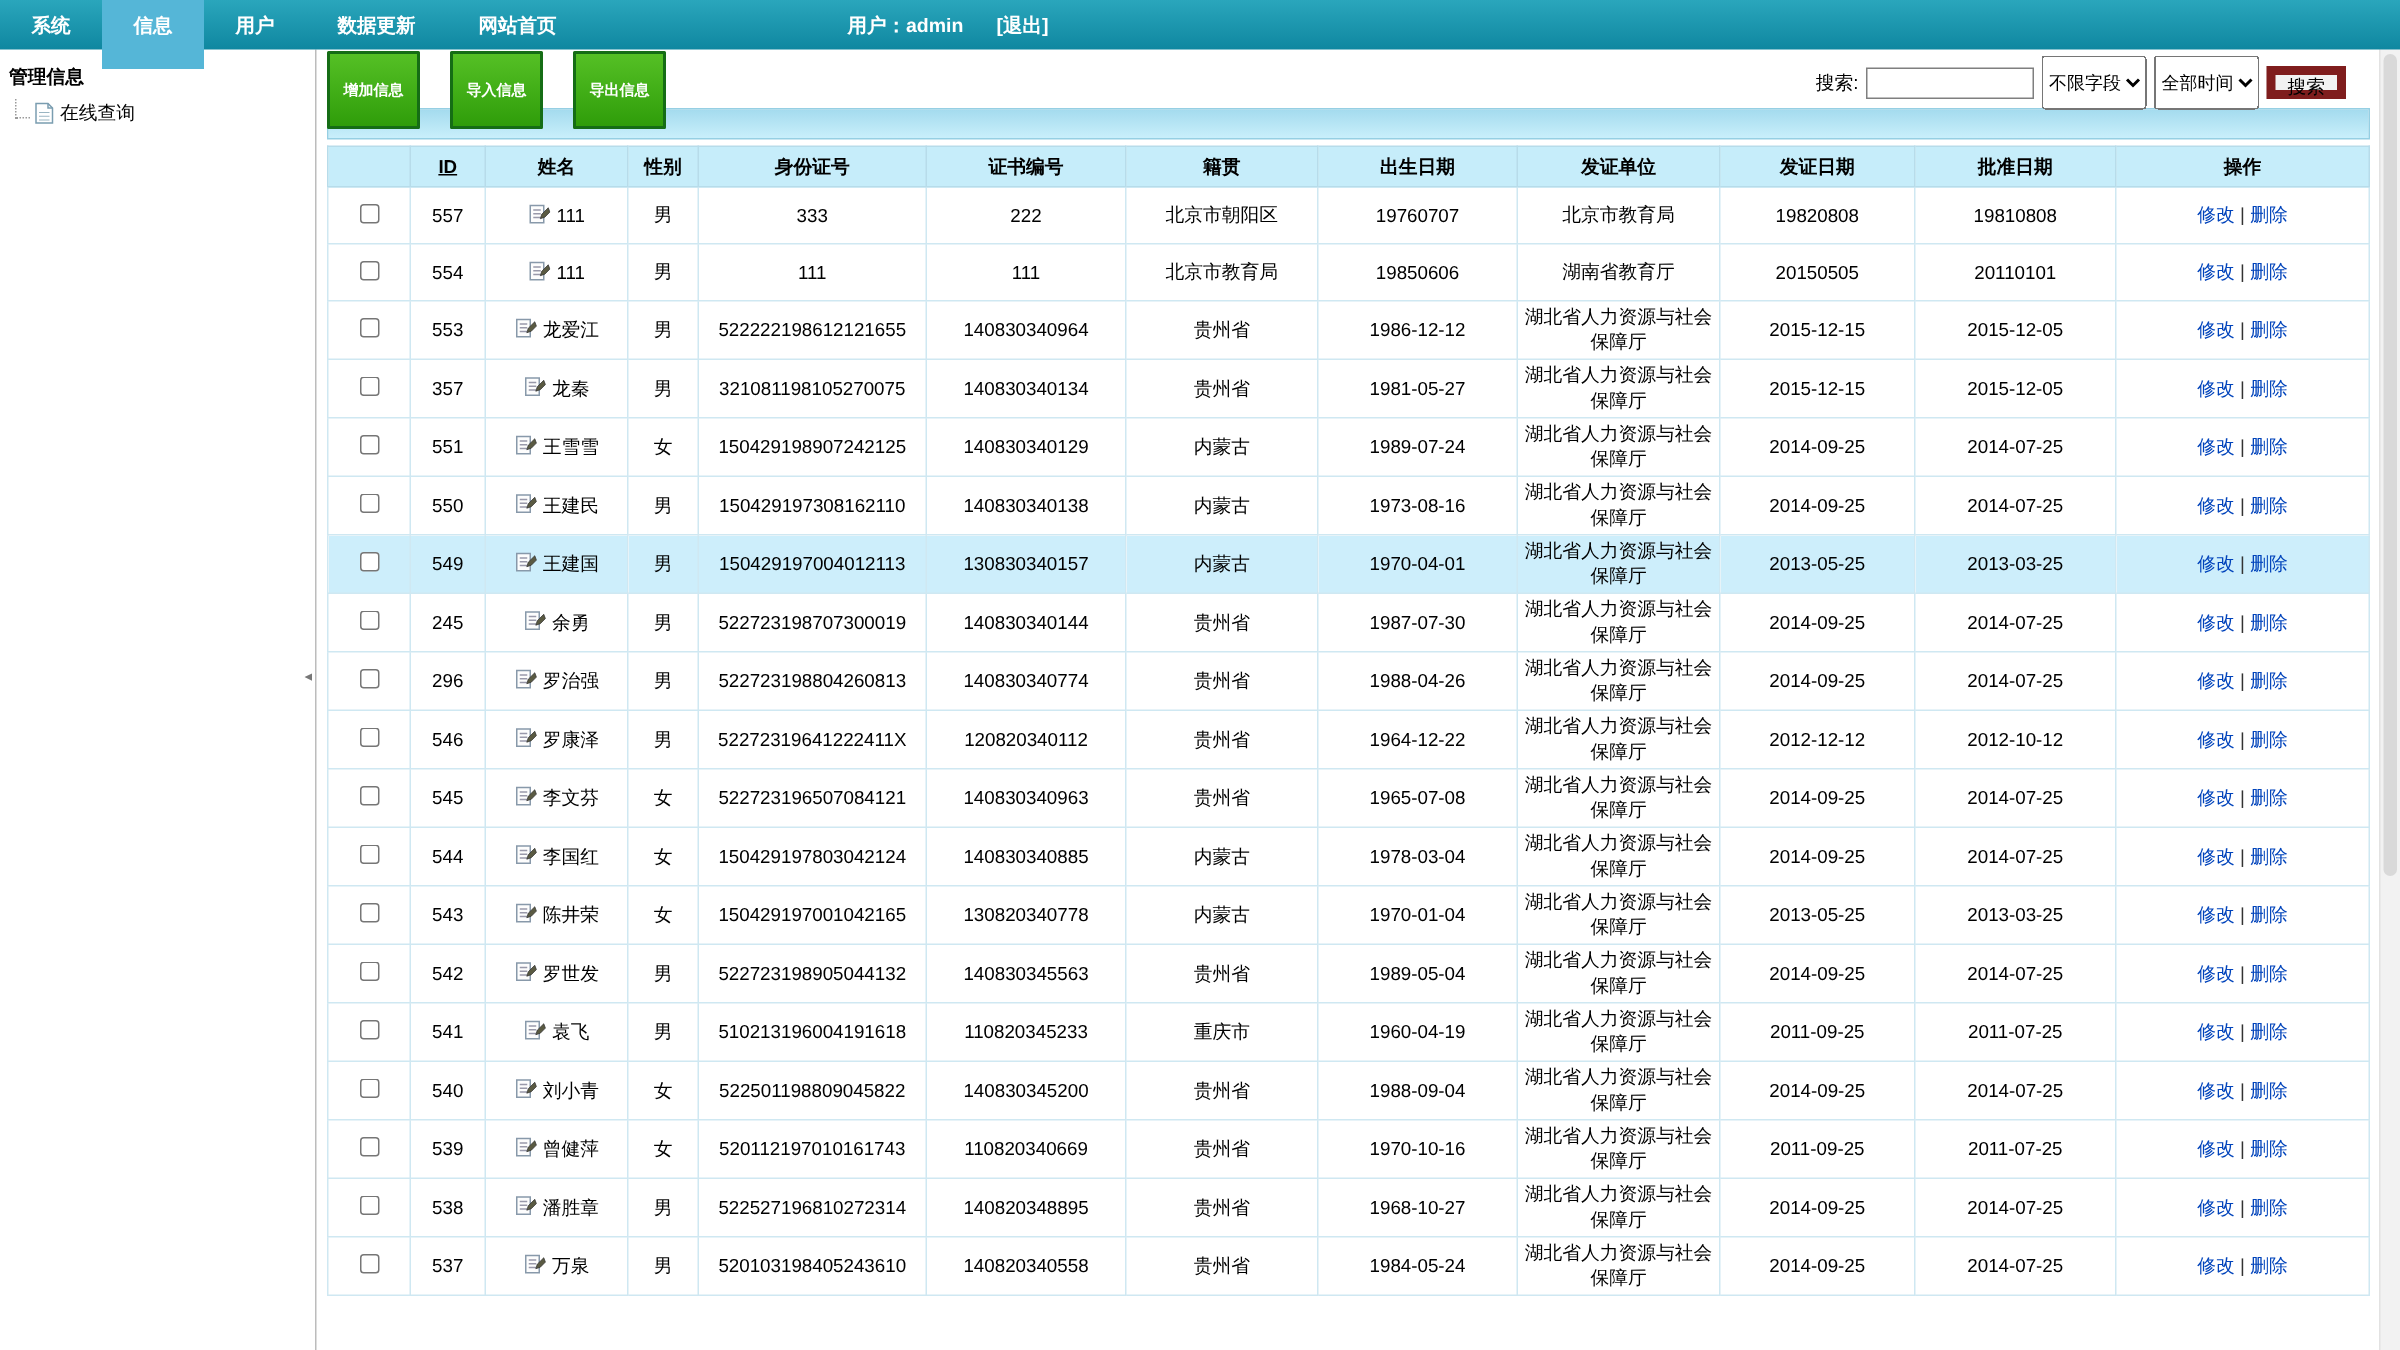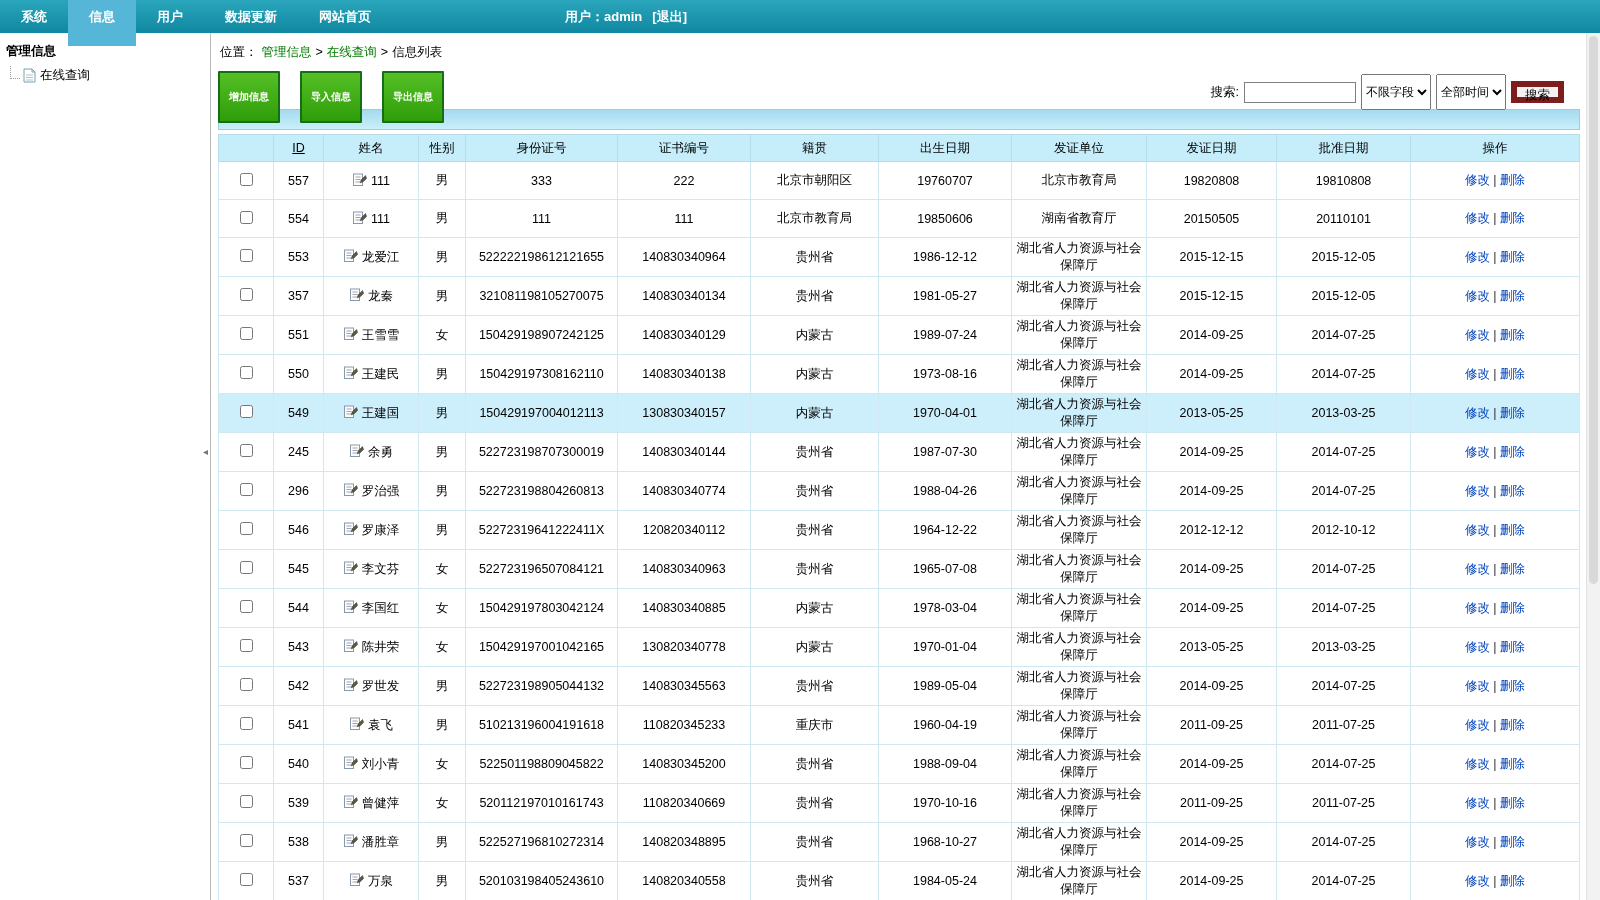--- a/index.html
+++ b/index.html
@@ -13,21 +13,21 @@
   
   .topnav{position:absolute;left:0;top:0;width:1600px;height:33px;
     background:linear-gradient(180deg,#2aa6bc 0%,#0f87a0 100%);z-index:10;}
   .tabs{display:flex;height:46px;}
   .tab{line-height:33px;padding:0 21px;color:#fff;font-size:13px;font-weight:bold;
     text-decoration:none;cursor:pointer;white-space:nowrap;}
   .tab.active{background:var(--nav-active);}
   .userinfo{position:absolute;left:565px;top:0;line-height:33px;color:#fff;
     font-size:13px;font-weight:bold;white-space:nowrap;}
   .userinfo .uname{margin-right:10px;}
-  .logout{color:#fff;text-decoration:none;cursor:pointer;}
+  .logout{color:#fff;text-decoration:none;cursor:pointer;margin-left:12px;}
   
   .sidebar{position:absolute;left:0;top:33px;width:211px;bottom:0;background:#fff;
     border-right:1px solid #bcbcbc;}
   .sidebar-title{padding:10px 6px 5px;font-size:12.5px;font-weight:bold;}
   .tree-item{display:flex;align-items:center;margin-left:8px;padding:2px 0;
     font-size:12.5px;cursor:pointer;}
   .tree-connector{width:10px;height:13px;border-left:1px dotted #9a9a9a;
     border-bottom:1px dotted #9a9a9a;margin:-7px 3px 0 2px;}
   .tree-icon{display:inline-flex;margin-right:4px;}
   .collapse-arrow{position:absolute;left:203px;top:446px;font-size:10px;color:#777;
@@ -49,21 +49,21 @@
   .search-input{width:112px;height:21px;border:1px solid #7f7f7f;padding:0 3px;
     font-size:12px;font-family:inherit;}
   .filter-select{height:36px;font-size:12px;font-family:inherit;}
   .search-btn{height:22px;padding:0 8px;font-size:12.5px;border:6px solid #7f1d1d;
     background:#f2f2f2;cursor:pointer;font-family:inherit;}
   .strip{height:21px;background:linear-gradient(180deg,#a4dbee 0%,#c9effb 100%);
     border:1px solid #96cfe3;margin-bottom:4px;}
   
   table{width:100%;border-collapse:collapse;table-layout:fixed;}
   th{background:var(--header-blue);border:1px solid #b7dcea;height:27px;
-    font-weight:normal;font-size:12.5px;}
+    font-weight:bold;font-size:12.5px;}
   td{border:1px solid #cfe8f2;text-align:center;font-size:12.5px;padding:2px 3px;
     height:38px;overflow:hidden;}
   tr.hl td{background:var(--highlight-blue);}
   .sort-link{color:#000;text-decoration:underline;cursor:pointer;}
   .action-link{color:var(--link-blue);text-decoration:none;cursor:pointer;}
   .action-sep{color:#333;}
   .name-cell{display:flex;align-items:center;justify-content:center;gap:4px;}
   input[type=checkbox]{width:13px;height:13px;cursor:pointer;}
   
   .scrollbar{position:absolute;right:0;top:33px;width:14px;bottom:0;background:#f2f2f2;
@@ -102,23 +102,20 @@
           </svg>
         </span>
         <span>在线查询</span>
       </div>
     </div>
 </div>
 
 <span class="collapse-arrow">◂</span>
 
 <div class="main">
-  <div class="breadcrumb">
-    <span class="bc-label">位置：</span><span id="breadcrumb-items"><a>管理信息</a><span class="bc-sep">&gt;</span><a>在线查询</a><span class="bc-sep">&gt;</span><span>信息列表</span></span>
-  </div>
 
   <div class="toolbar">
     <span id="toolbar-buttons"><button class="green-btn">增加信息</button><button class="green-btn">导入信息</button><button class="green-btn">导出信息</button></span>
     <span class="search-area">
       <span>搜索:</span>
       <input class="search-input" value="" style="">
       <select class="filter-select">
         <option>不限字段</option>
       </select>
       <select class="filter-select">

